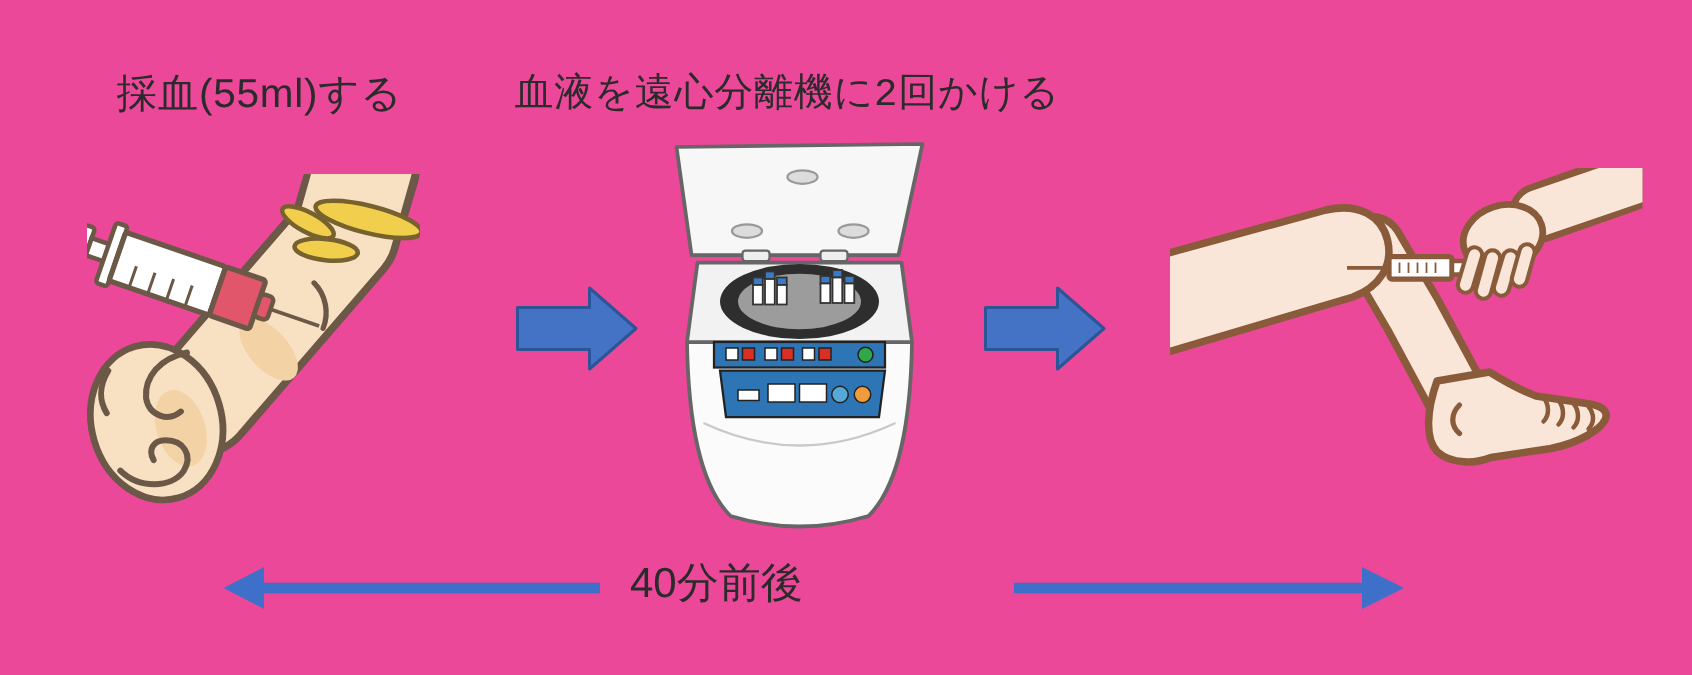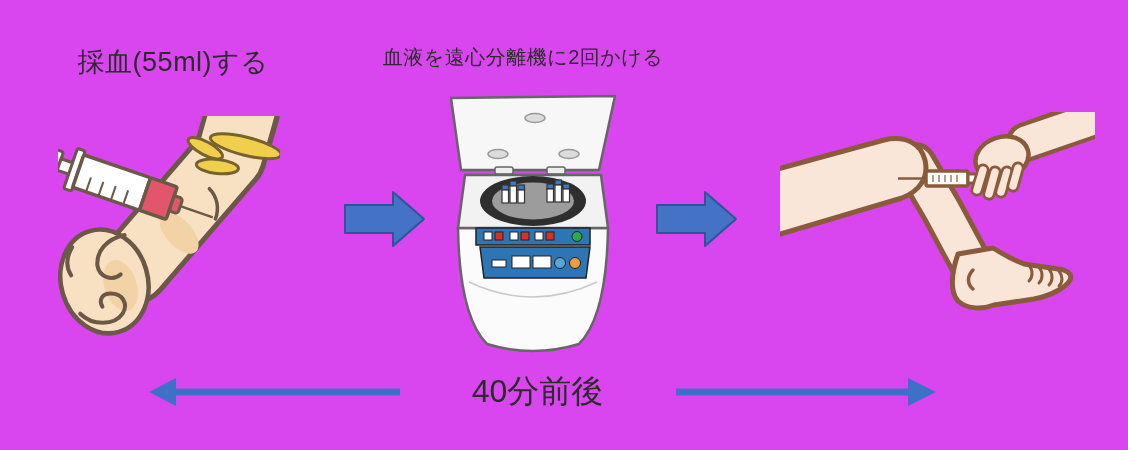--- a/index.html
+++ b/index.html
@@ -1,47 +1,47 @@
 <!DOCTYPE html>
 <html><head>
 <meta charset="utf-8">
 <style>
   html,body{margin:0;padding:0;background:#fff;}
   #stage{
     position:relative;
     width:1128px;height:450px;
-    background:#d946ef;
+    background:#ec4899;
     overflow:hidden;
     font-family:"Liberation Sans","DejaVu Sans",sans-serif;
   }
   .abs{position:absolute;}
   .step-label{
     color:#2b2b2b;
     font-size:27px;
     font-weight:500;
     text-align:center;
     letter-spacing:0.5px;
     white-space:nowrap;
   }
   .duration-label{
     color:#2b2b2b;
-    font-size:32px;
+    font-size:28px;
     font-weight:500;
-    text-align:center;
+    text-align:left;
     white-space:nowrap;
   }
   svg{display:block;overflow:hidden;}
 </style>
 </head>
 <body>
 
 <div id="stage">
 
   <div class="abs step-label" style="left:63px;top:44px;width:220px;">採血(55ml)する</div>
-  <div class="abs step-label" style="left:343px;top:44px;width:360px;font-size:20px;">血液を遠心分離機に2回かける</div>
+  <div class="abs step-label" style="left:343px;top:44px;width:360px;font-size:26px;font-family:Liberation Mono, monospace;">血液を遠心分離機に2回かける</div>
 
   <div class="abs" style="left:58px;top:116px;">
     <svg width="222" height="227" viewBox="0 0 220 225">
 
       <g>
         <polyline points="183,-4 170,40 75,150" fill="none" stroke="#6B5847" stroke-width="74" stroke-linecap="round" stroke-linejoin="round"></polyline>
         <polyline points="183,-6 170,40 75,150" fill="none" stroke="#F8E1C2" stroke-width="64" stroke-linecap="round" stroke-linejoin="round"></polyline>
         <ellipse cx="120" cy="116" rx="13" ry="25" fill="#F3D2A6" transform="rotate(-42 120 116)"></ellipse>
         <path d="M 150,72 C 158,80 160,92 156,102" fill="none" stroke="#6B5847" stroke-width="3.5" stroke-linecap="round"></path>
       </g>

